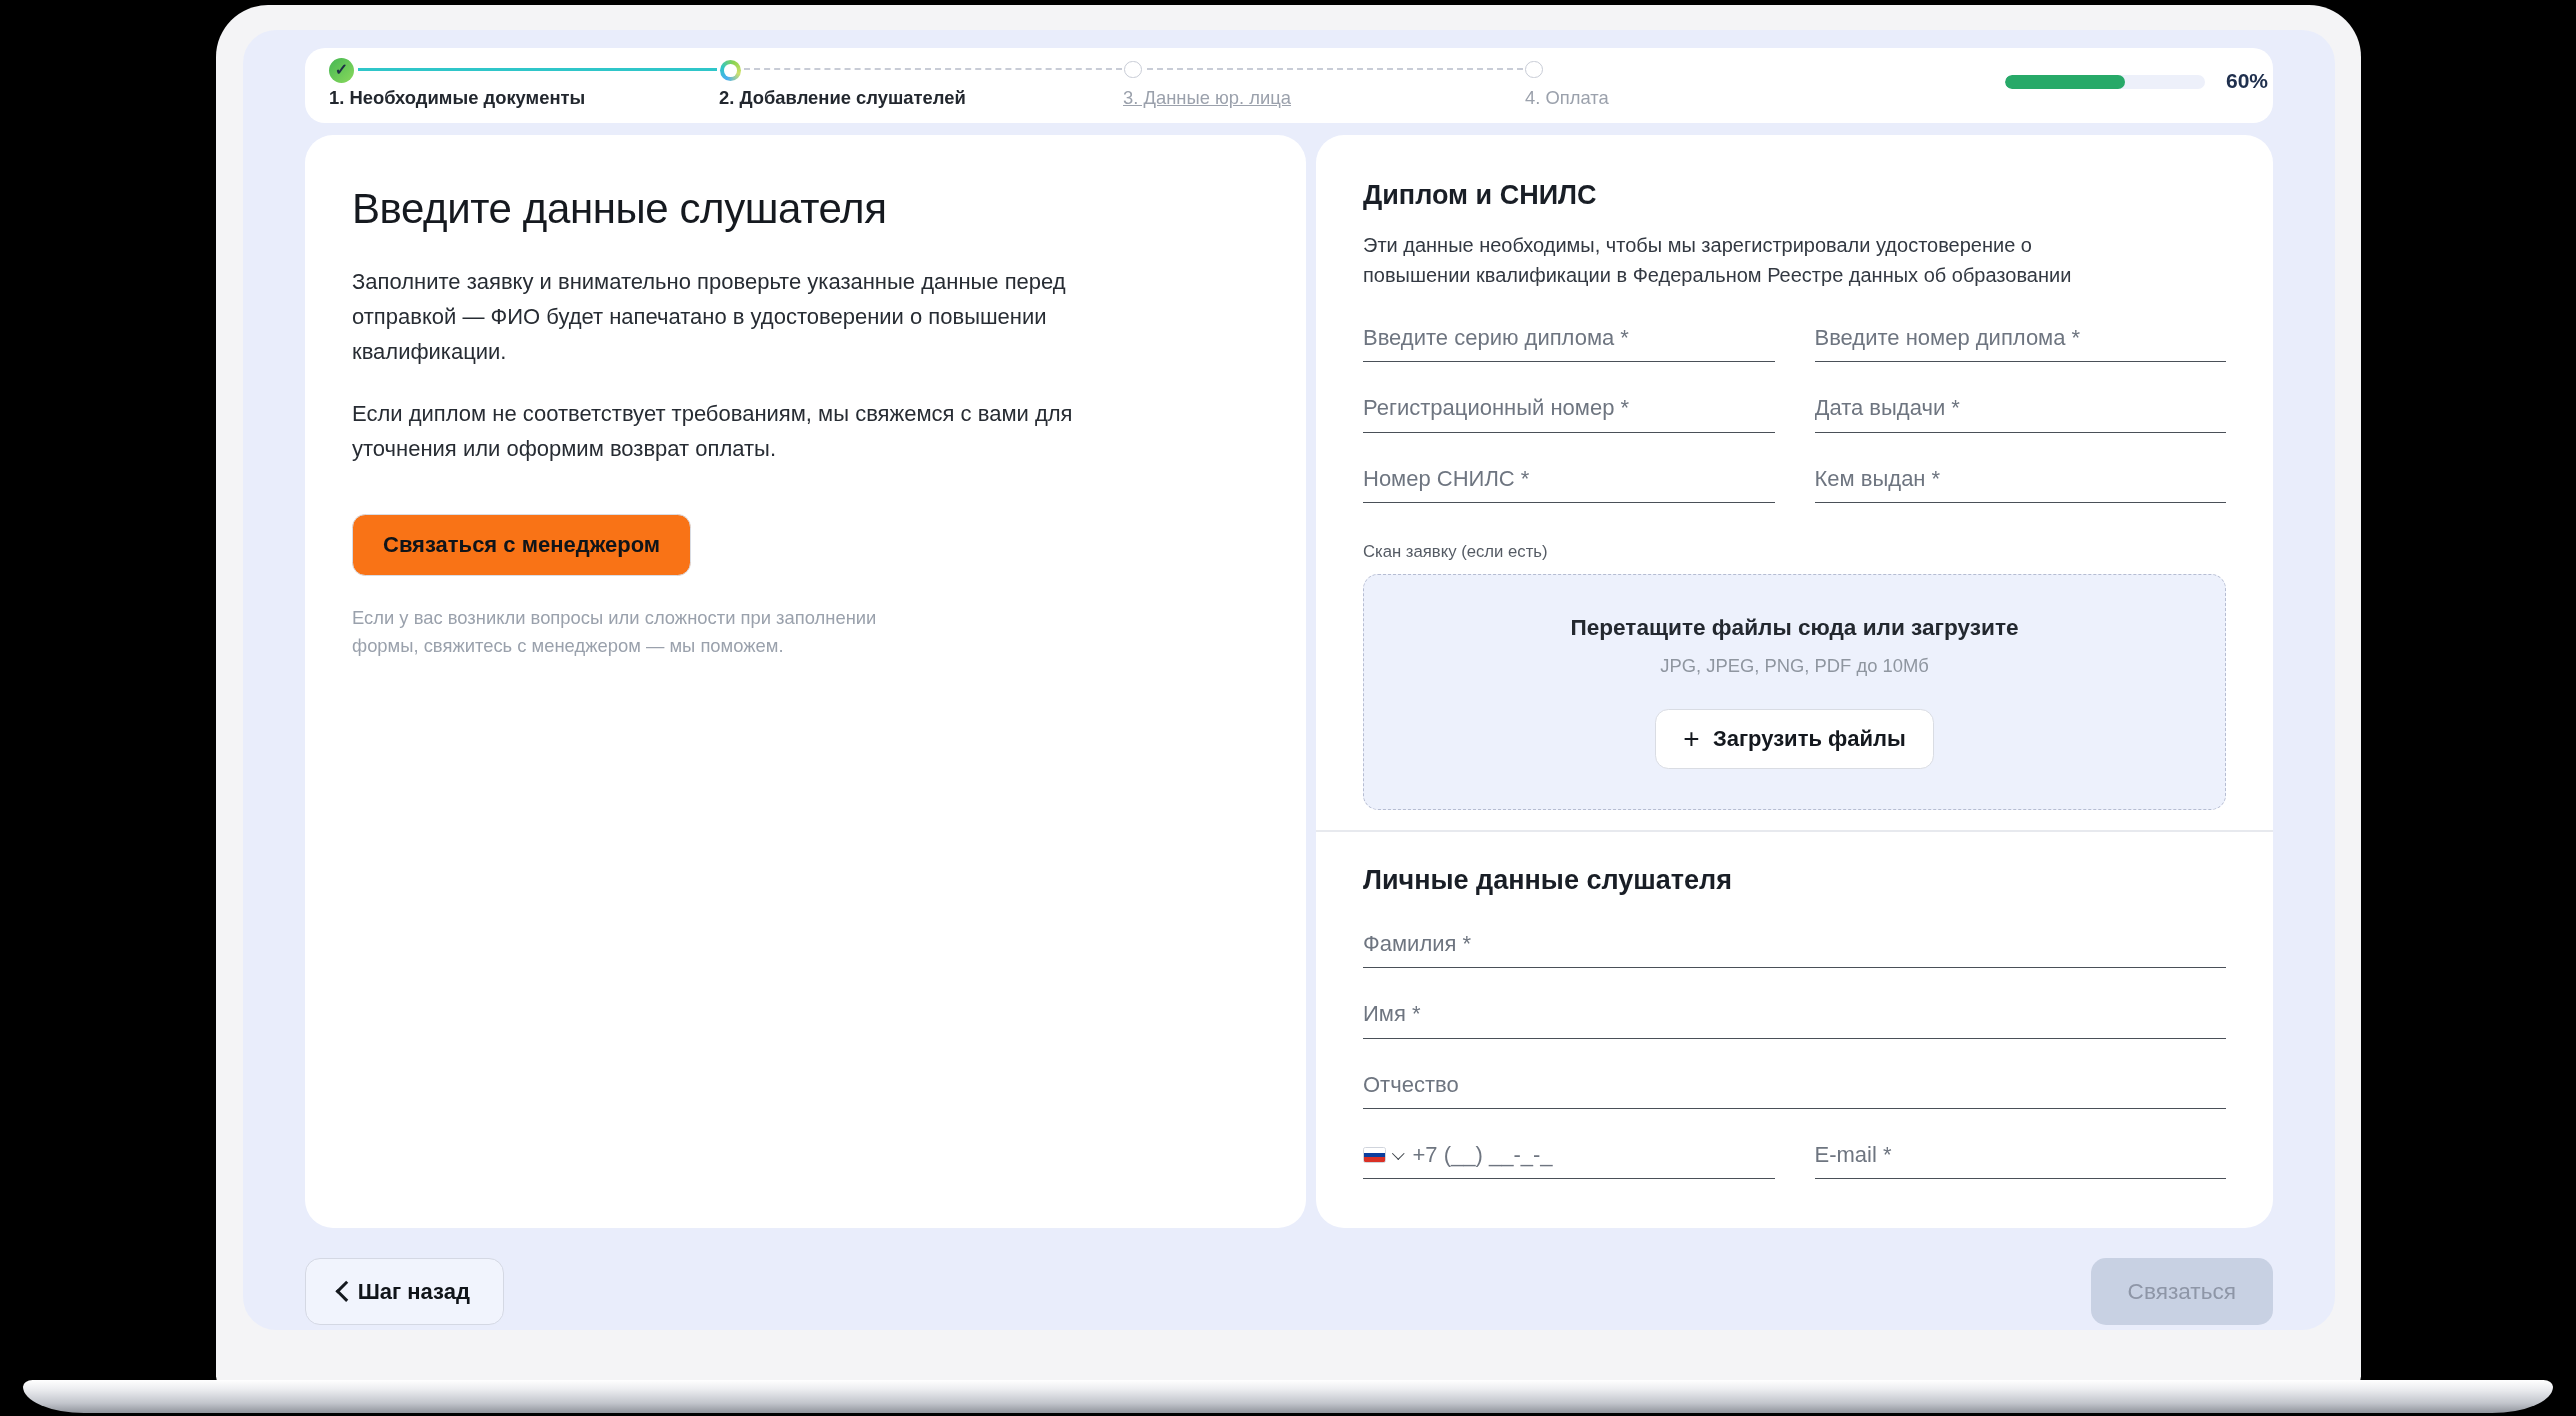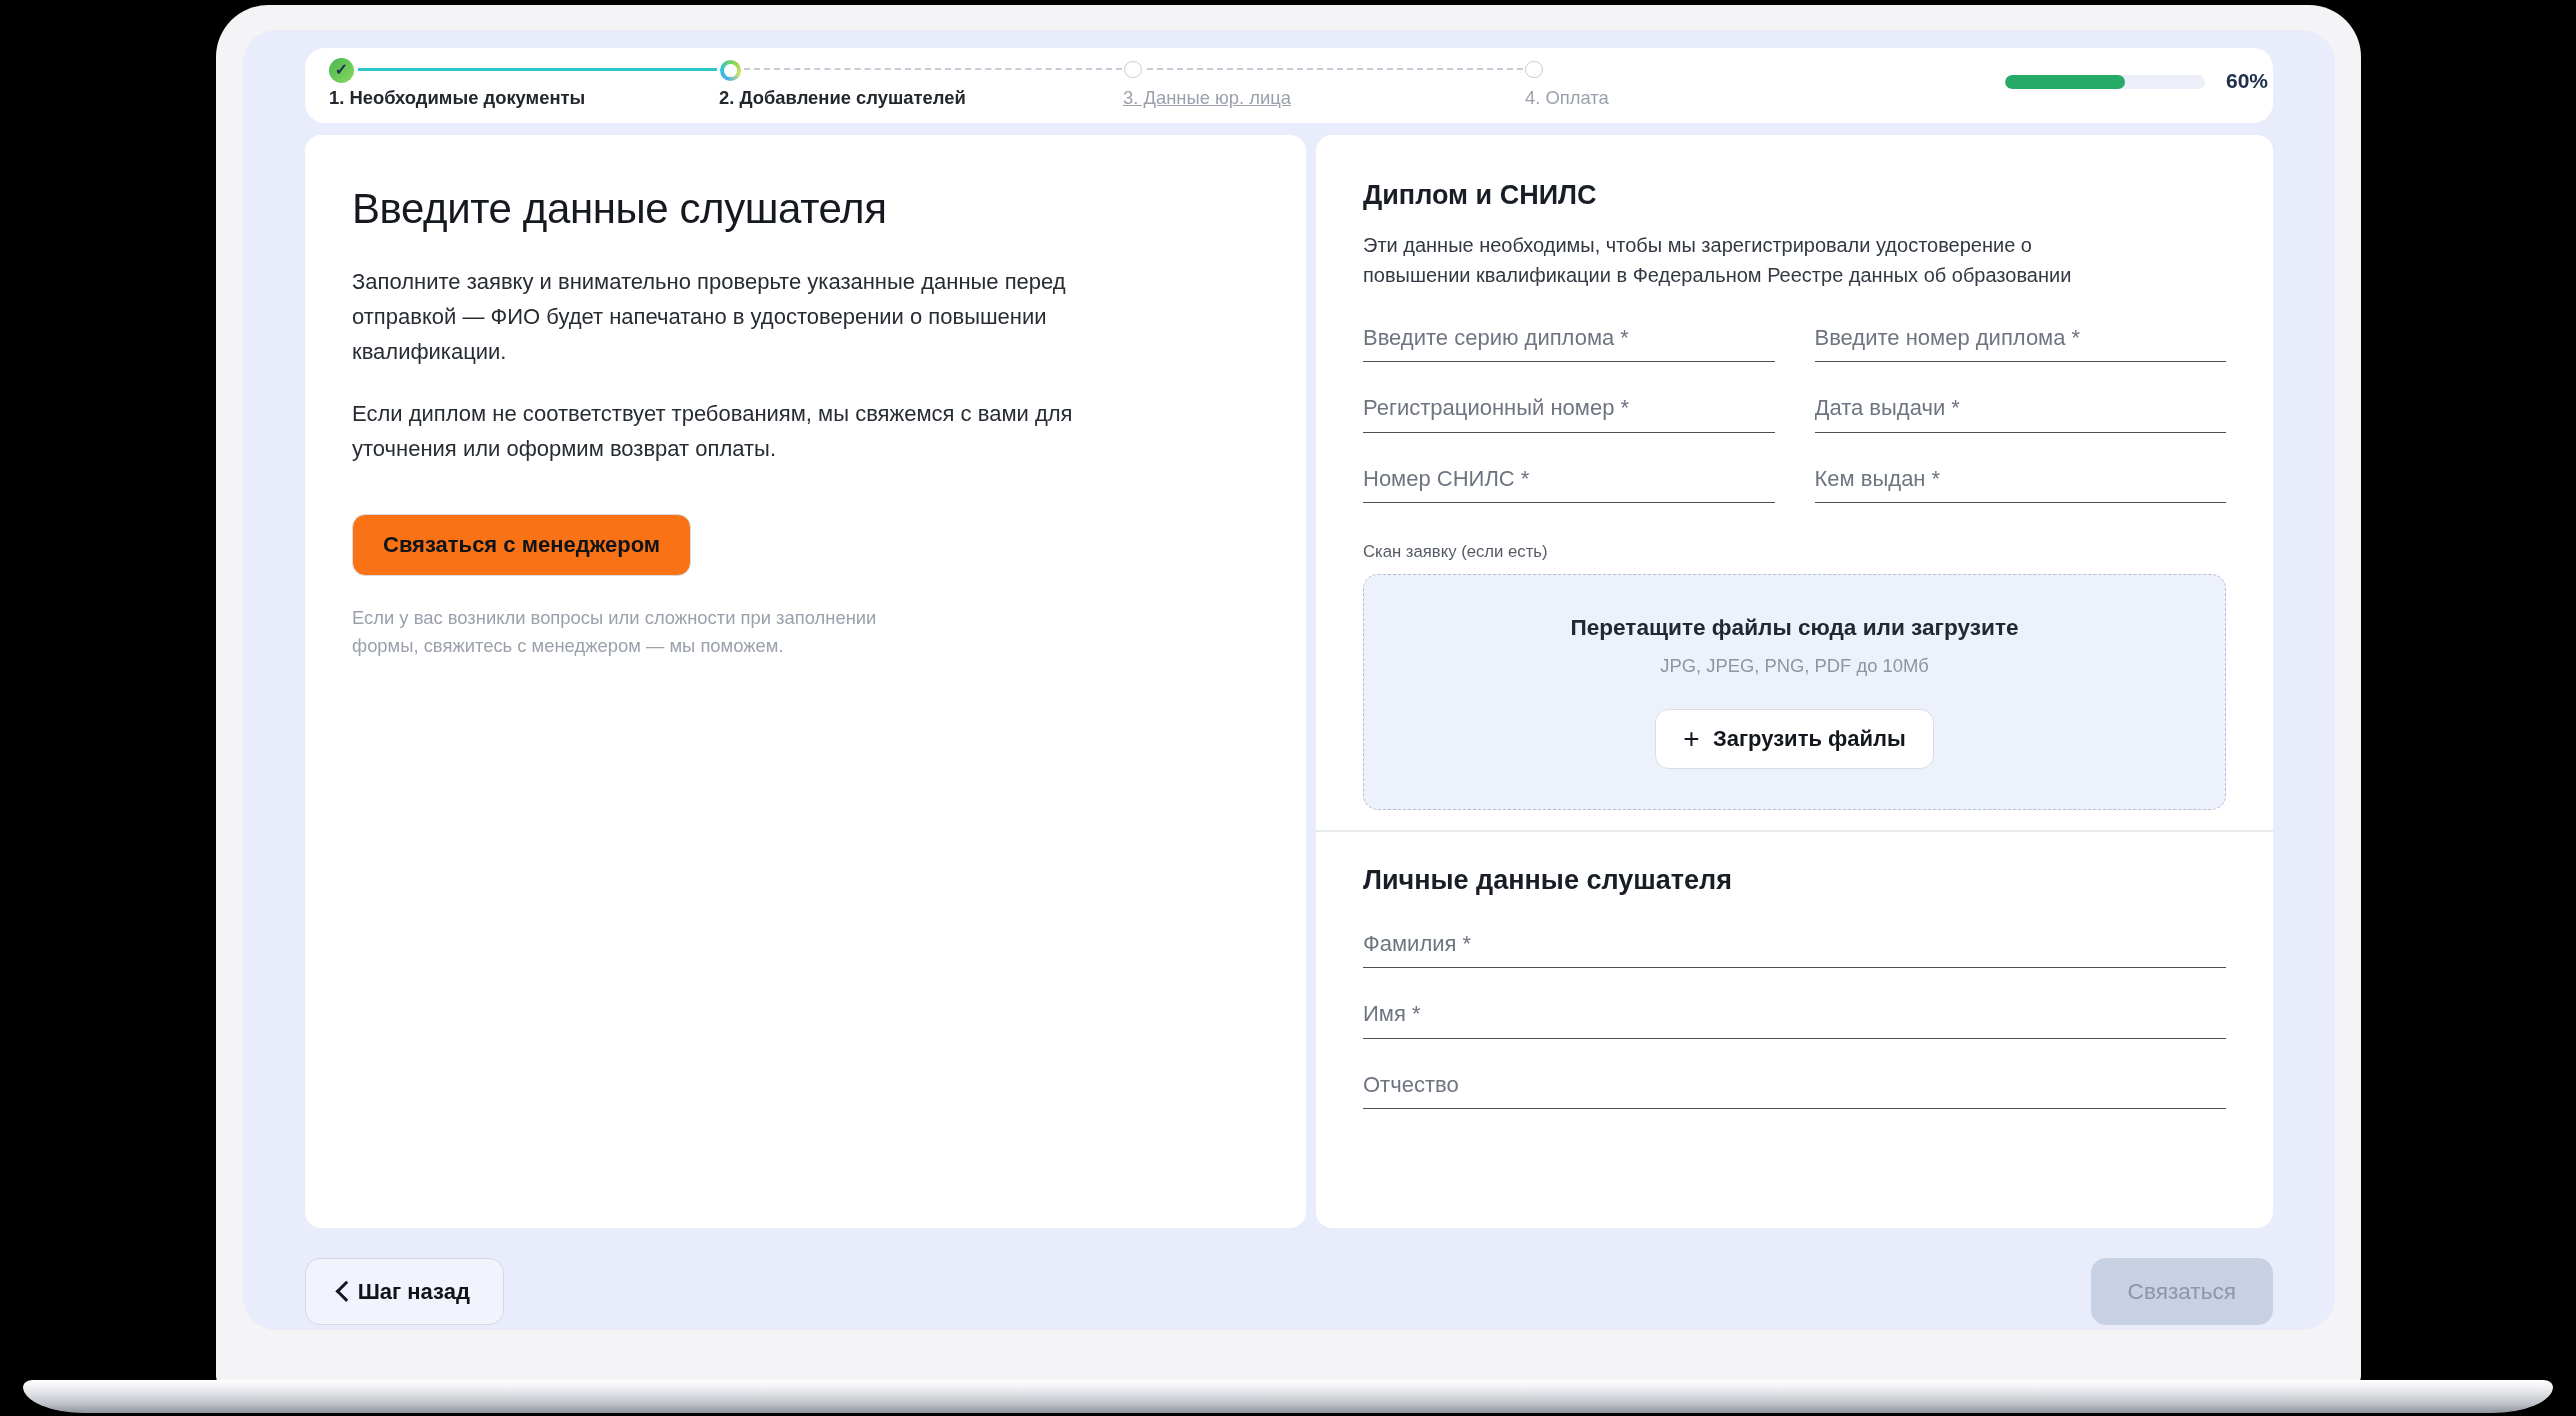--- a/index.html
+++ b/index.html
@@ -49,21 +49,21 @@
     background:#fff;border:1.7px solid #c8ccd6;box-sizing:border-box;
   }
   .slabel{position:absolute;top:39px;font-size:18.4px;white-space:nowrap;}
   .slabel.active{color:#22272e;font-weight:700;}
   .slabel.muted{color:#9ba1ac;font-weight:400;}
   .ptrack{position:absolute;left:1700px;top:27px;width:200px;height:13.4px;border-radius:7.5px;background:#edf0fa;overflow:hidden;}
   .pfill{height:100%;background:#27a968;border-radius:7.5px;}
   .ppct{position:absolute;left:1921px;top:21px;font-size:21px;font-weight:700;color:#20304e;}
   
   .cards{margin:11.7px 62px 0;display:flex;gap:10px;height:1093px;}
-  .card{background:#fff;border-radius:16px;box-sizing:border-box;}
+  .card{background:#fff;border-radius:28px;box-sizing:border-box;}
   .card-left{width:1001px;padding:40px 47px;}
   .card-right{flex:1;padding:37px 47px 0;overflow:hidden;}
   
   .h1{font-size:42px;font-weight:400;color:#15191f;margin:10px 0 0;letter-spacing:-0.4px;}
   .para{font-size:22px;line-height:1.58;color:#272c33;margin:32px 0 0;max-width:760px;}
   .para + .para{margin-top:28px;}
   .contact-btn{
     margin-top:47px;display:inline-flex;align-items:center;height:62px;padding:0 30px;
     background:#f97316;border:1.7px solid #d9dce3;border-radius:13.4px;
     font-size:22px;font-weight:700;color:#101419;cursor:pointer;
@@ -199,20 +199,36 @@
           <div class="ufield">
             <input class="uinput" placeholder="Фамилия *" style="">
           </div>
           <div class="ufield">
             <input class="uinput" placeholder="Имя *" style="">
           </div>
           <div class="ufield">
             <input class="uinput" placeholder="Отчество" style="">
           </div>
 
+          <div class="grid2">
+            <div class="ufield">
+              <span class="phone-prefix">
+                <span class="flag">
+                    <i class="w"></i>
+                    <i class="b"></i>
+                    <i class="r"></i>
+                  </span>
+                <span class="chev small"></span>
+              </span>
+              <input class="uinput" placeholder="+7 (__) __-_-_" style="">
+            </div>
+            <div class="ufield">
+              <input class="uinput" placeholder="E-mail *" style="">
+            </div>
+          </div>
 
         </div>
       </section>
     </div>
 
     <div class="footer">
       <button class="back-btn">
         <span class="chev left"></span>
         <span>Шаг назад</span>
       </button>

